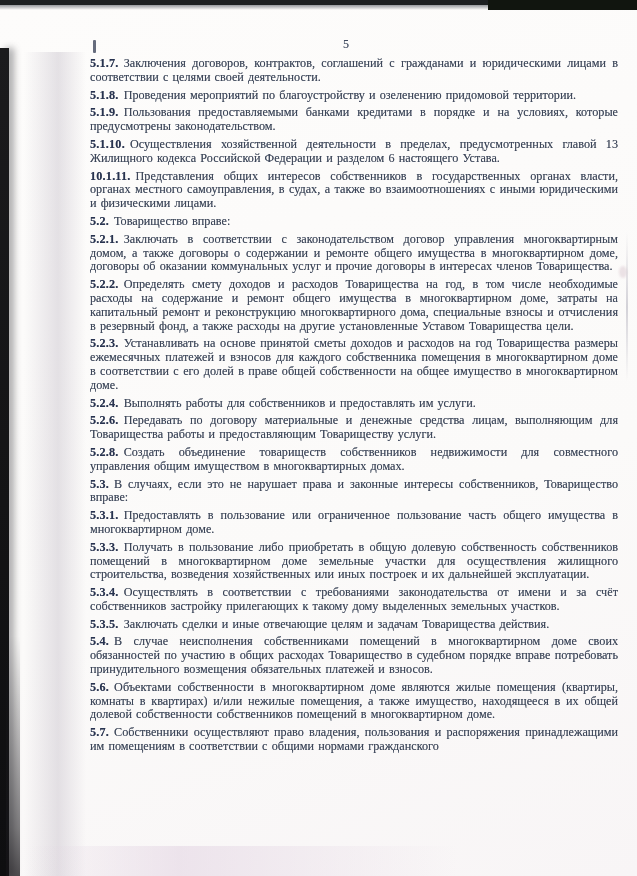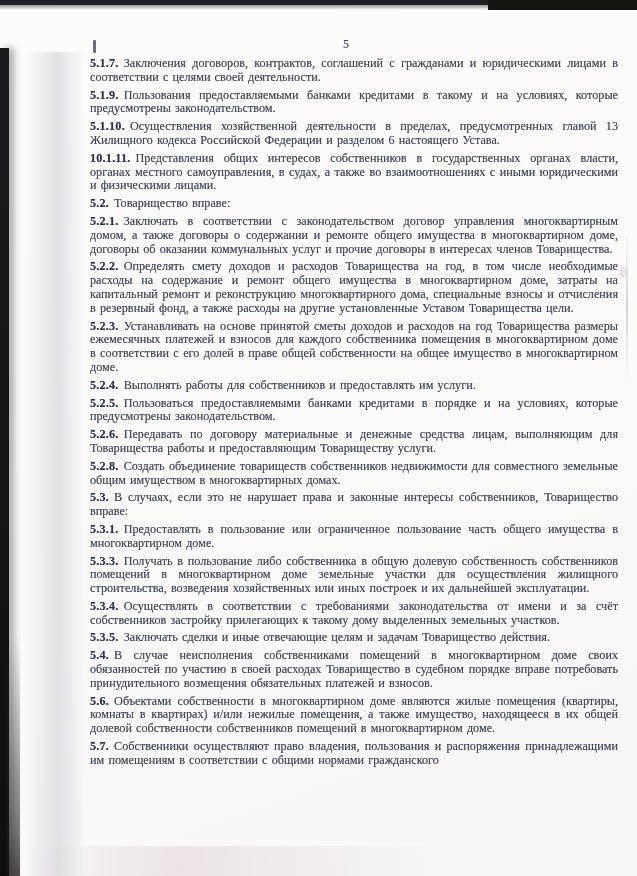--- a/index.html
+++ b/index.html
@@ -135,34 +135,34 @@
   <div class="fold-shadow"></div>
   <div class="bottom-tint"></div>
   <div class="right-edge-line"></div>
   <div class="right-smudge"></div>
   <div class="tick-artifact"></div>
 
   <div class="page-number">5</div>
 
   <div class="text-block">
     <p><b class="clause-num">5.1.7.</b><span>Заключения договоров, контрактов, соглашений с гражданами и юридическими лицами в соответствии с целями своей деятельности.</span></p>
-    <p><b class="clause-num">5.1.9.</b><span>Пользования предоставляемыми банками кредитами в такому и на условиях, которые предусмотрены законодательством.</span></p>
+    <p><b class="clause-num">5.1.8.</b><span>Проведения мероприятий по благоустройству и озеленению придомовой территории.</span></p>
+    <p><b class="clause-num">5.1.9.</b><span>Пользования предоставляемыми банками кредитами в порядке и на условиях, которые предусмотрены законодательством.</span></p>
     <p><b class="clause-num">5.1.10.</b><span>Осуществления хозяйственной деятельности в пределах, предусмотренных главой 13 Жилищного кодекса Российской Федерации и разделом 6 настоящего Устава.</span></p>
     <p><b class="clause-num">10.1.11.</b><span>Представления общих интересов собственников в государственных органах власти, органах местного самоуправления, в судах, а также во взаимоотношениях с иными юридическими и физическими лицами.</span></p>
     <p><b class="clause-num">5.2.</b><span>Товарищество вправе:</span></p>
     <p><b class="clause-num">5.2.1.</b><span>Заключать в соответствии с законодательством договор управления многоквартирным домом, а также договоры о содержании и ремонте общего имущества в многоквартирном доме, договоры об оказании коммунальных услуг и прочие договоры в интересах членов Товарищества.</span></p>
     <p><b class="clause-num">5.2.2.</b><span>Определять смету доходов и расходов Товарищества на год, в том числе необходимые расходы на содержание и ремонт общего имущества в многоквартирном доме, затраты на капитальный ремонт и реконструкцию многоквартирного дома, специальные взносы и отчисления в резервный фонд, а также расходы на другие установленные Уставом Товарищества цели.</span></p>
     <p><b class="clause-num">5.2.3.</b><span>Устанавливать на основе принятой сметы доходов и расходов на год Товарищества размеры ежемесячных платежей и взносов для каждого собственника помещения в многоквартирном доме в соответствии с его долей в праве общей собственности на общее имущество в многоквартирном доме.</span></p>
     <p><b class="clause-num">5.2.4.</b><span>Выполнять работы для собственников и предоставлять им услуги.</span></p>
-    <p><b class="clause-num">5.2.5.</b><span>Пользоваться предоставляемыми банками кредитами в порядке и на условиях, которые предусмотрены законодательством.</span></p>
     <p><b class="clause-num">5.2.6.</b><span>Передавать по договору материальные и денежные средства лицам, выполняющим для Товарищества работы и предоставляющим Товариществу услуги.</span></p>
-    <p><b class="clause-num">5.2.8.</b><span>Создать объединение товариществ собственников недвижимости для совместного земельные общим имуществом в многоквартирных домах.</span></p>
+    <p><b class="clause-num">5.2.8.</b><span>Создать объединение товариществ собственников недвижимости для совместного управления общим имуществом в многоквартирных домах.</span></p>
     <p><b class="clause-num">5.3.</b><span>В случаях, если это не нарушает права и законные интересы собственников, Товарищество вправе:</span></p>
     <p><b class="clause-num">5.3.1.</b><span>Предоставлять в пользование или ограниченное пользование часть общего имущества в многоквартирном доме.</span></p>
-    <p><b class="clause-num">5.3.3.</b><span>Получать в пользование либо собственника в общую долевую собственность собственников помещений в многоквартирном доме земельные участки для осуществления жилищного строительства, возведения хозяйственных или иных построек и их дальнейшей эксплуатации.</span></p>
+    <p><b class="clause-num">5.3.3.</b><span>Получать в пользование либо приобретать в общую долевую собственность собственников помещений в многоквартирном доме земельные участки для осуществления жилищного строительства, возведения хозяйственных или иных построек и их дальнейшей эксплуатации.</span></p>
     <p><b class="clause-num">5.3.4.</b><span>Осуществлять в соответствии с требованиями законодательства от имени и за счёт собственников застройку прилегающих к такому дому выделенных земельных участков.</span></p>
-    <p><b class="clause-num">5.3.5.</b><span>Заключать сделки и иные отвечающие целям и задачам Товарищество действия.</span></p>
-    <p><b class="clause-num">5.4.</b><span>В случае неисполнения собственниками помещений в многоквартирном доме своих обязанностей по участию в своей расходах Товарищество в судебном порядке вправе потребовать принудительного возмещения обязательных платежей и взносов.</span></p>
+    <p><b class="clause-num">5.3.5.</b><span>Заключать сделки и иные отвечающие целям и задачам Товарищества действия.</span></p>
+    <p><b class="clause-num">5.4.</b><span>В случае неисполнения собственниками помещений в многоквартирном доме своих обязанностей по участию в общих расходах Товарищество в судебном порядке вправе потребовать принудительного возмещения обязательных платежей и взносов.</span></p>
     <p><b class="clause-num">5.6.</b><span>Объектами собственности в многоквартирном доме являются жилые помещения (квартиры, комнаты в квартирах) и/или нежилые помещения, а также имущество, находящееся в их общей долевой собственности собственников помещений в многоквартирном доме.</span></p>
     <p><b class="clause-num">5.7.</b><span>Собственники осуществляют право владения, пользования и распоряжения принадлежащими им помещениям в соответствии с общими нормами гражданского</span></p>
   </div>
 
 </div>
 
 </body></html>

